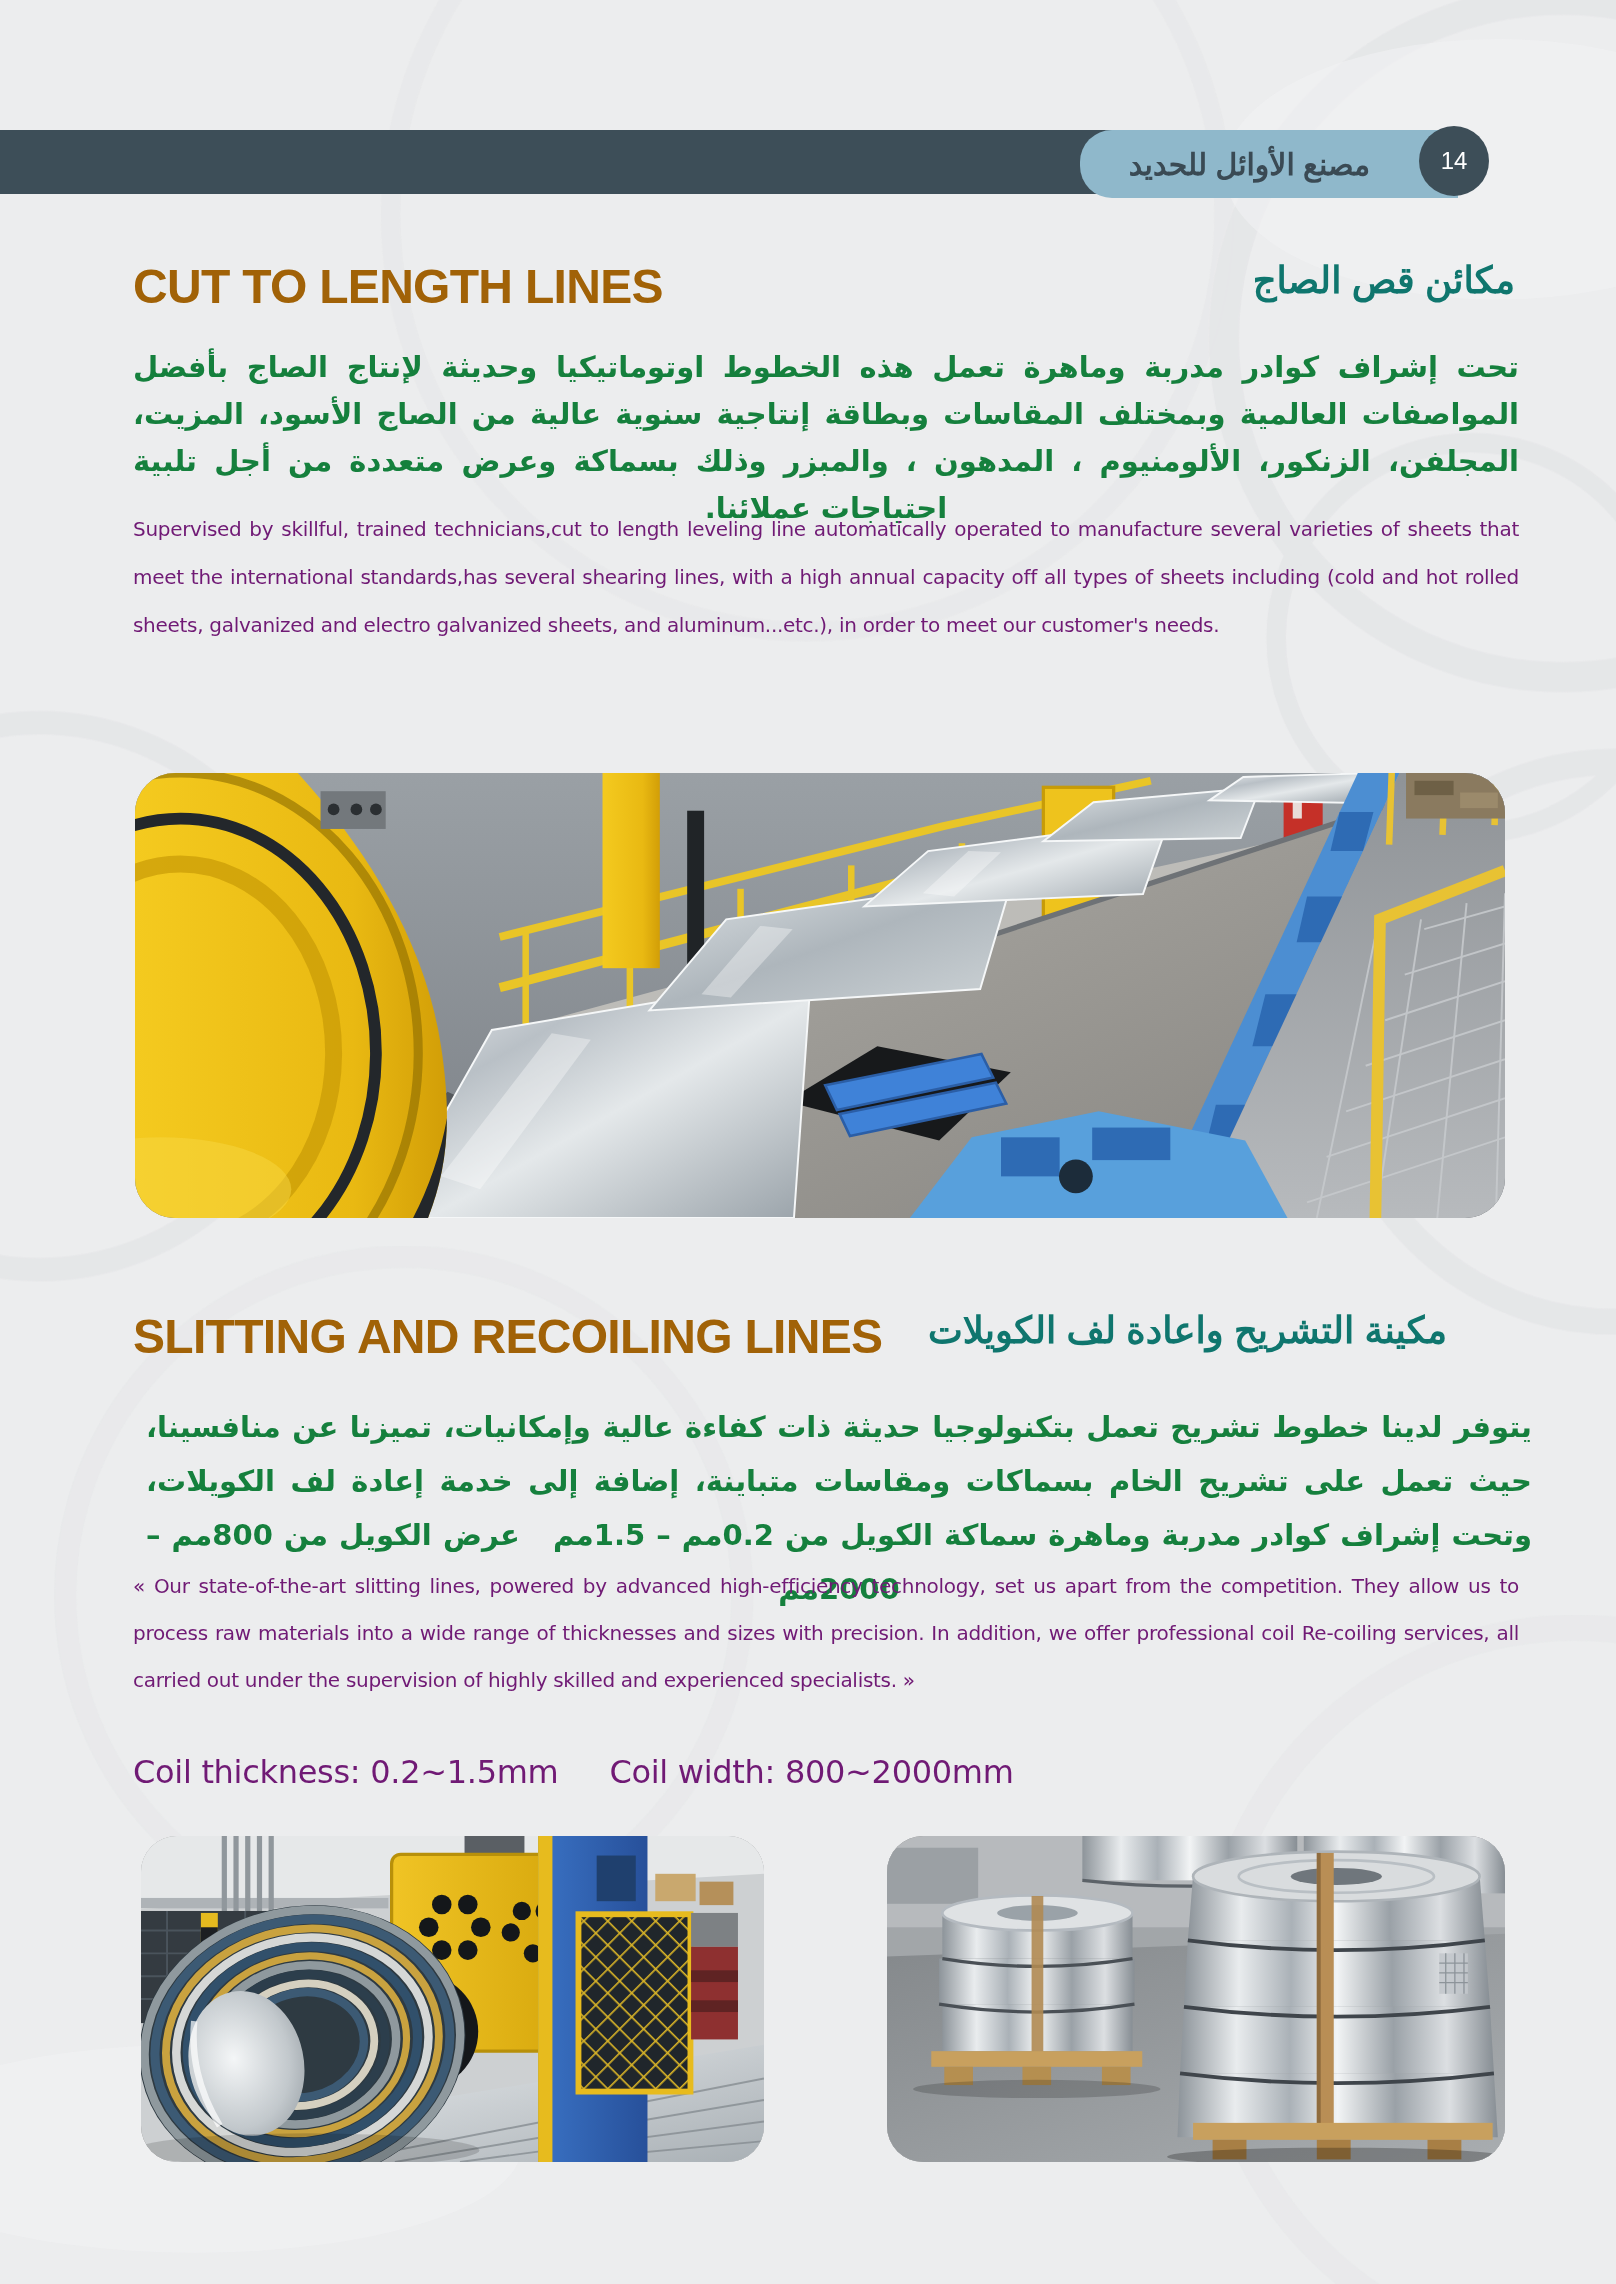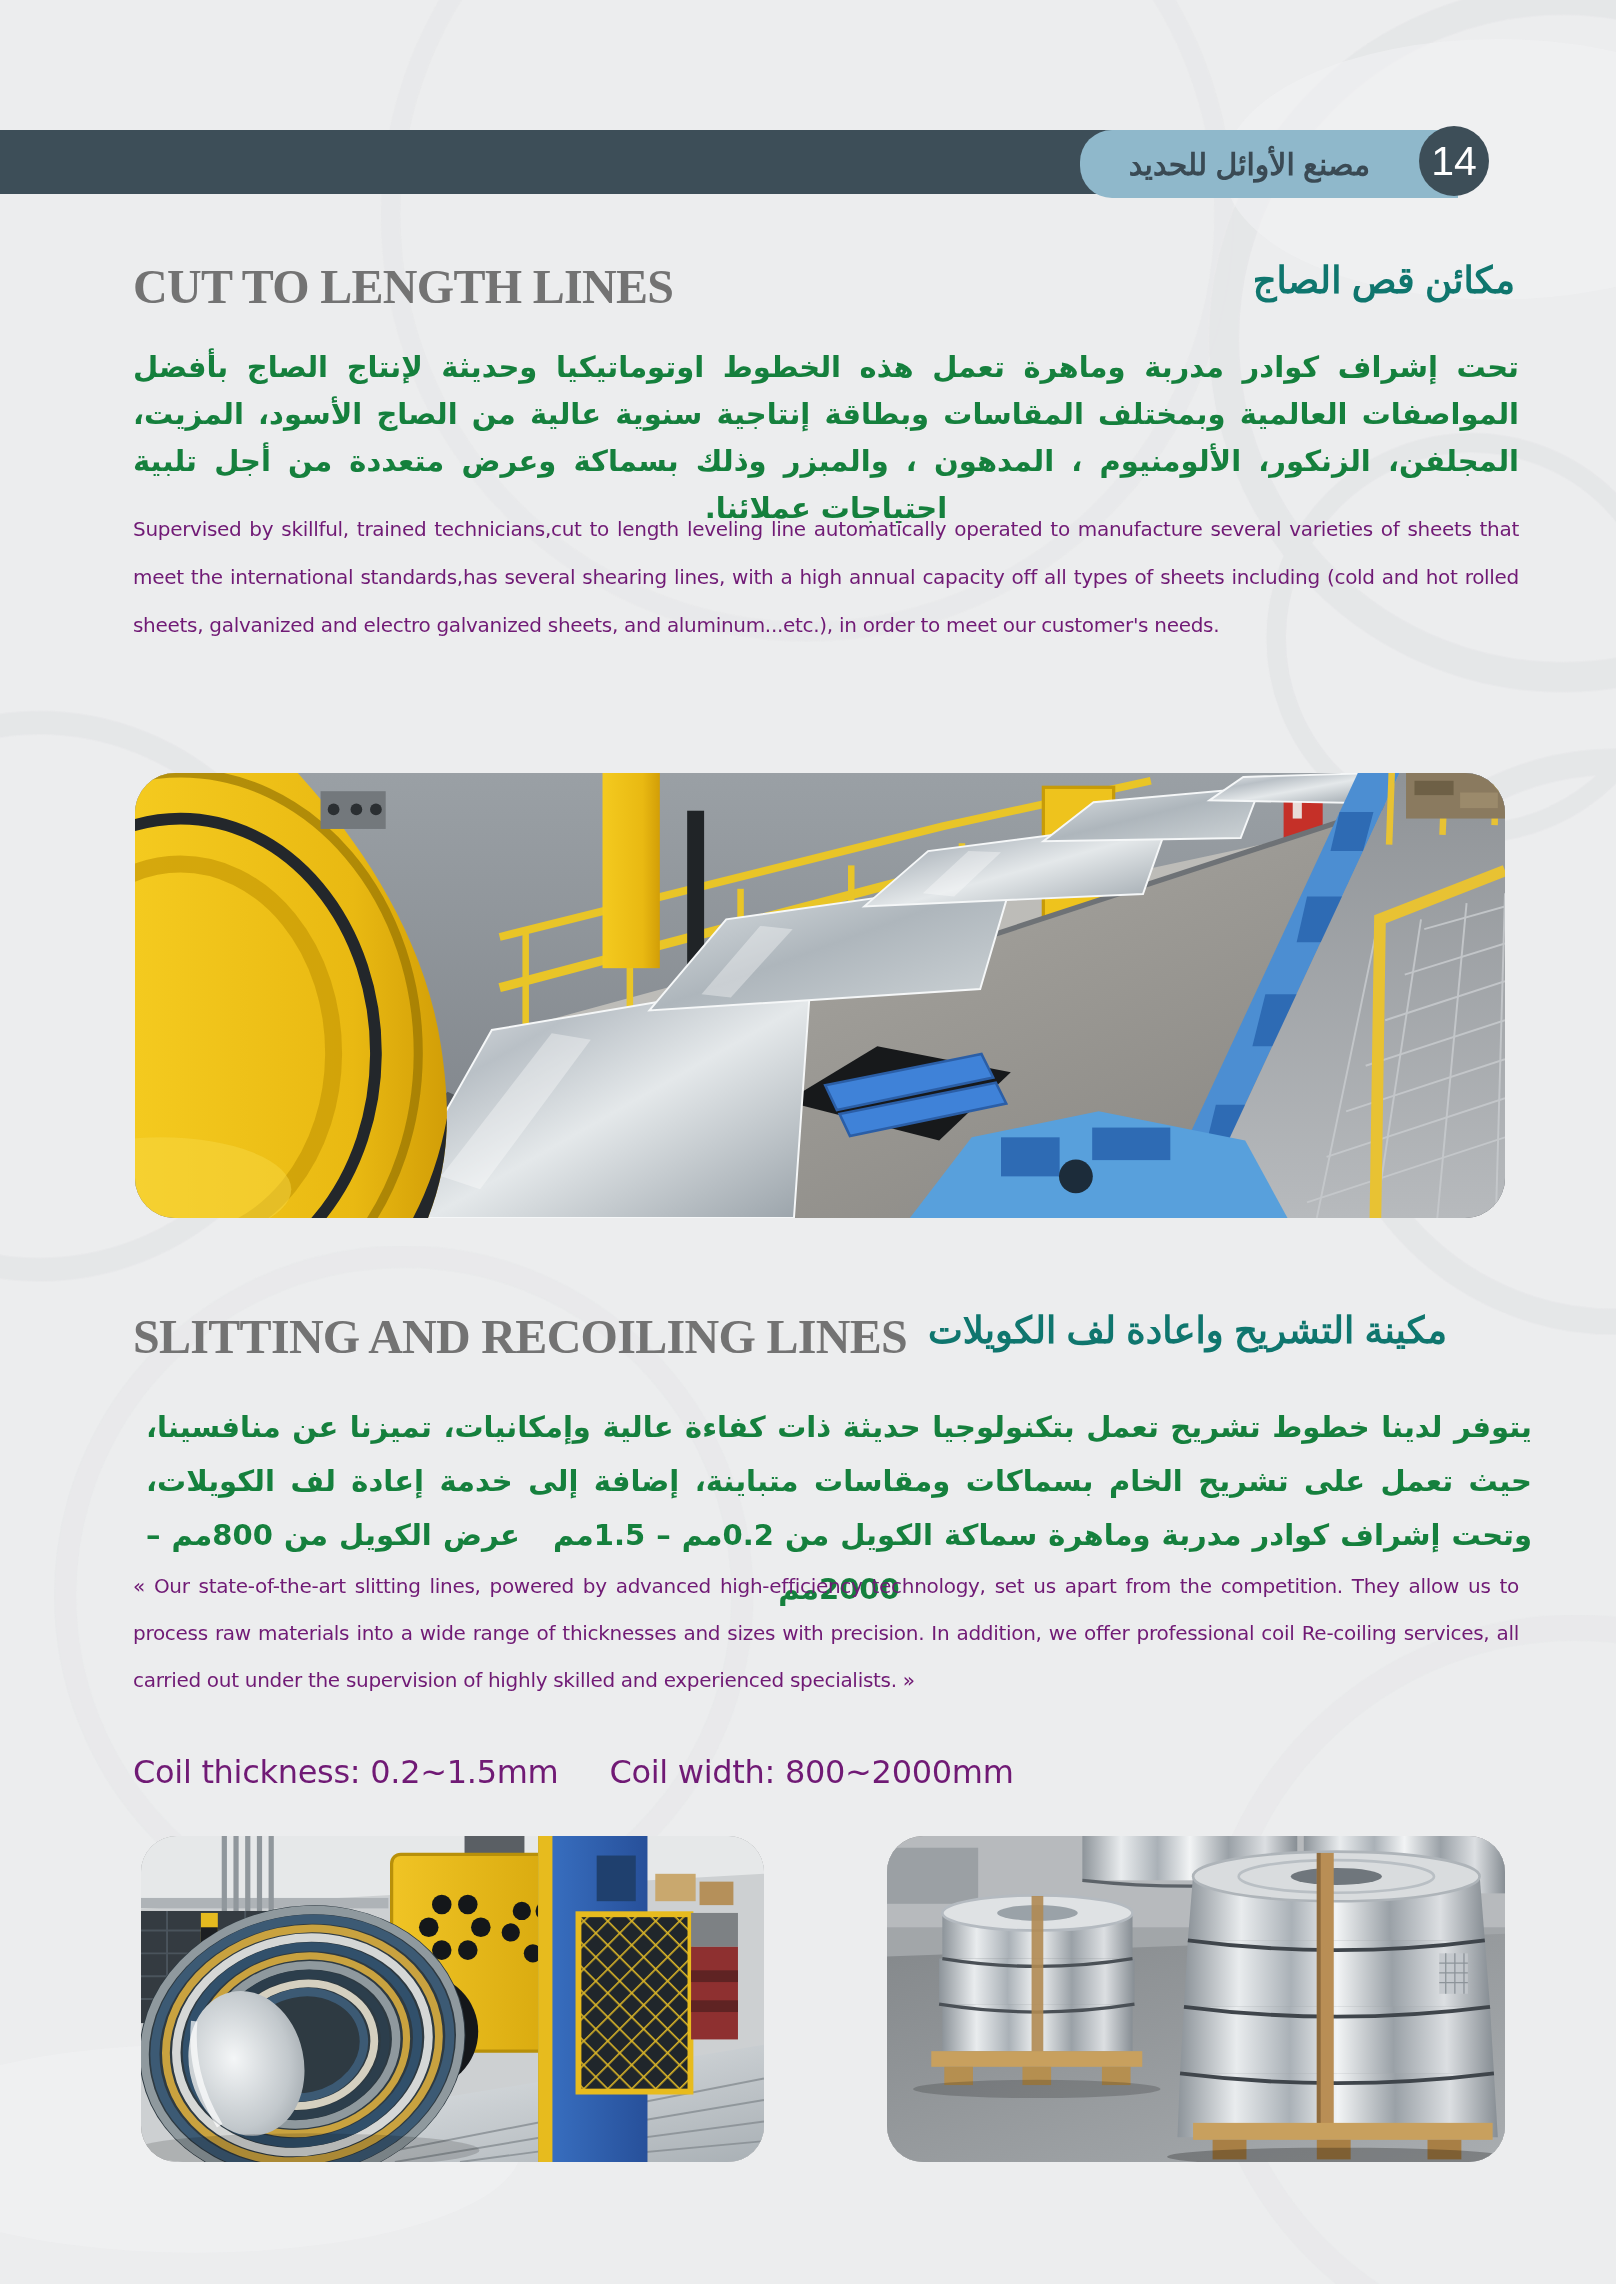--- a/index.html
+++ b/index.html
@@ -9,24 +9,24 @@
   
   .watermark{left:0;top:0;width:1616px;height:2284px;pointer-events:none;}
   
   .header-bar{left:0;top:130px;width:1120px;height:64px;background:#3d4e58;}
   .header-pill{left:1080px;top:130px;width:378px;height:68px;background:#8fb8cb;
                border-radius:32px 0 0 32px;display:flex;align-items:center;justify-content:center;
                padding-right:39px;box-sizing:border-box;}
   .pill-text{font-family:"Liberation Sans", sans-serif;font-weight:bold;font-size:30px;color:#3a4a54;direction:rtl;white-space:nowrap;}
   .page-circle{left:1419px;top:126px;width:70px;height:70px;border-radius:50%;background:#3d4e58;
                display:flex;align-items:center;justify-content:center;}
-  .page-num{color:#ffffff;font-size:41px;font-family:"Liberation Sans", sans-serif;}
+  .page-num{color:#ffffff;font-size:24px;font-family:"Liberation Sans", sans-serif;}
   
-  .h-en{font-family:Liberation Serif, serif;font-weight:bold;font-size:48px;line-height:1;
-        color:#737373;letter-spacing:-0.7px;transform:scaleX(0.78);transform-origin:left top;white-space:nowrap;margin-top:24px;}
+  .h-en{font-family:Liberation Sans, sans-serif;font-weight:bold;font-size:48px;line-height:1;
+        color:#a16207;letter-spacing:-0.7px;transform:scaleX(0.78);transform-origin:left top;white-space:nowrap;margin-top:24px;}
   .h-ar{font-family:"Liberation Sans", sans-serif;font-weight:bold;font-size:37px;line-height:1.2;
         color:#0f766e;direction:rtl;white-space:nowrap;}
   
   .ar-para{direction:rtl;text-align:justify;text-align-last:center;font-weight:bold;
            font-size:29px;line-height:47px;color:#15803d;}
   .en-para{text-align:justify;text-align-last:left;font-size:20px;line-height:48px;color:#701a75;letter-spacing:-0.3px;}
   .specs{font-size:32px;color:#701a75;white-space:nowrap;letter-spacing:-0.3px;}
   .specs .gap{margin-left:51px;}
   
   .photo{overflow:hidden;background:#888;}

